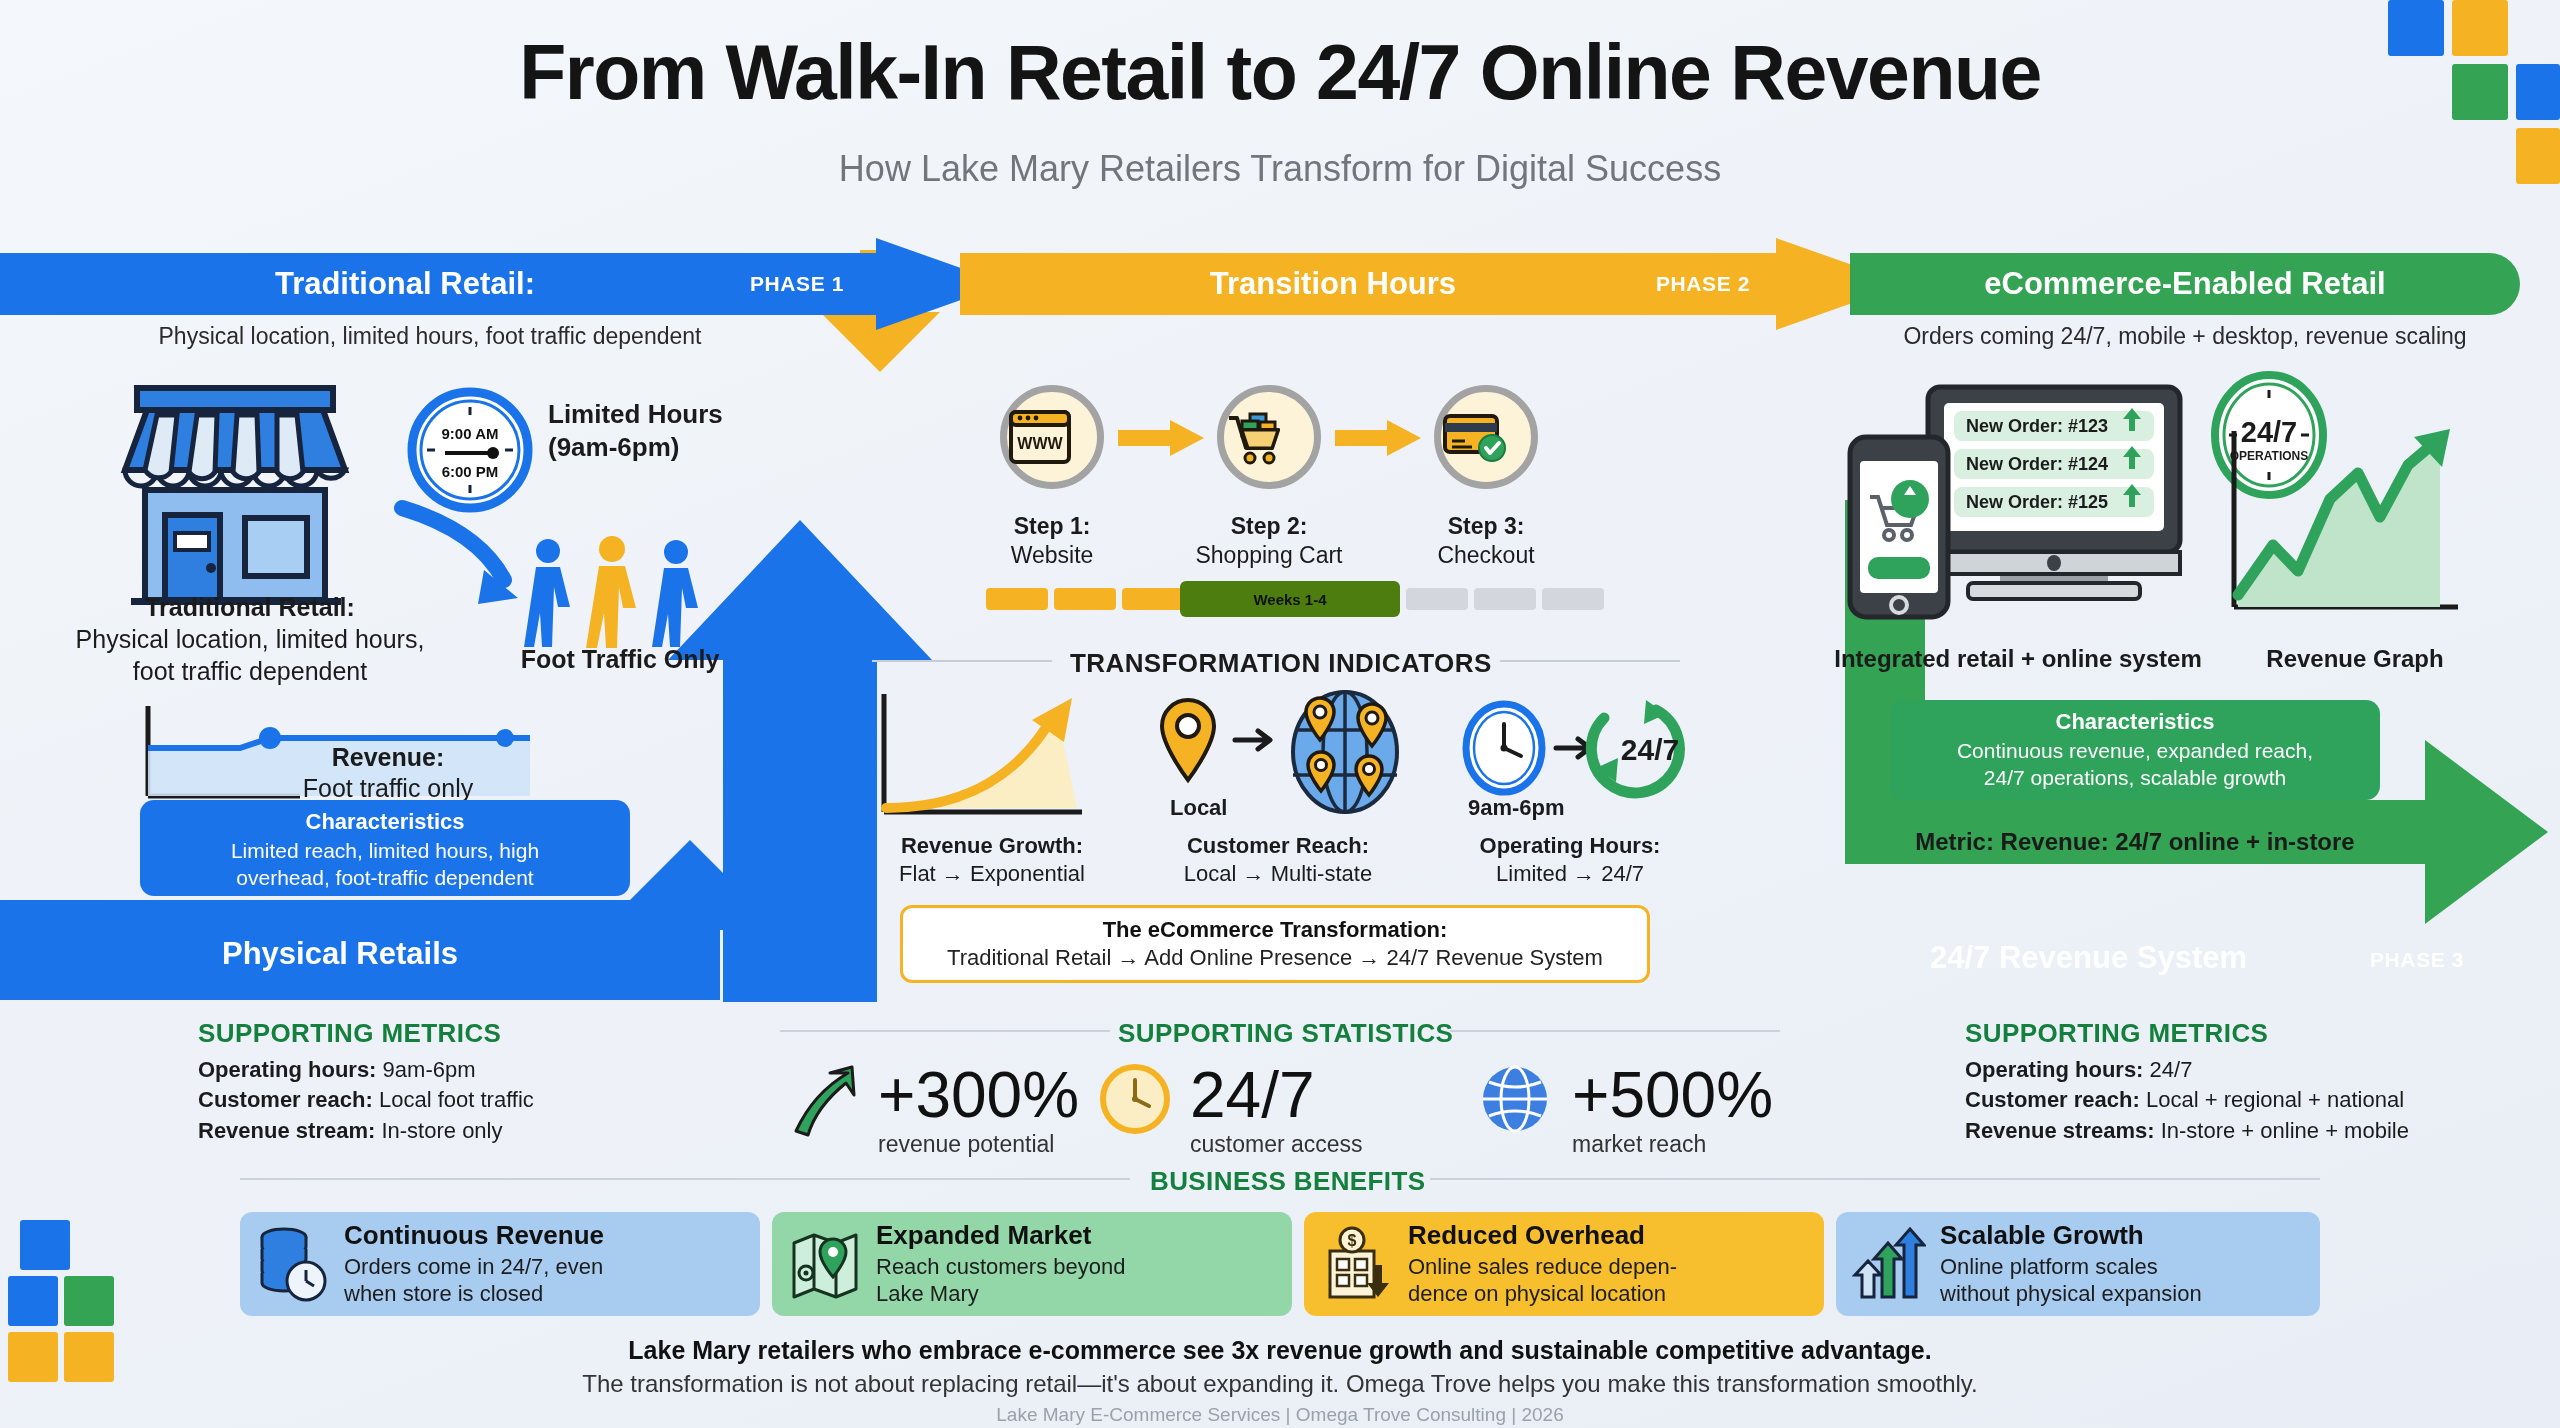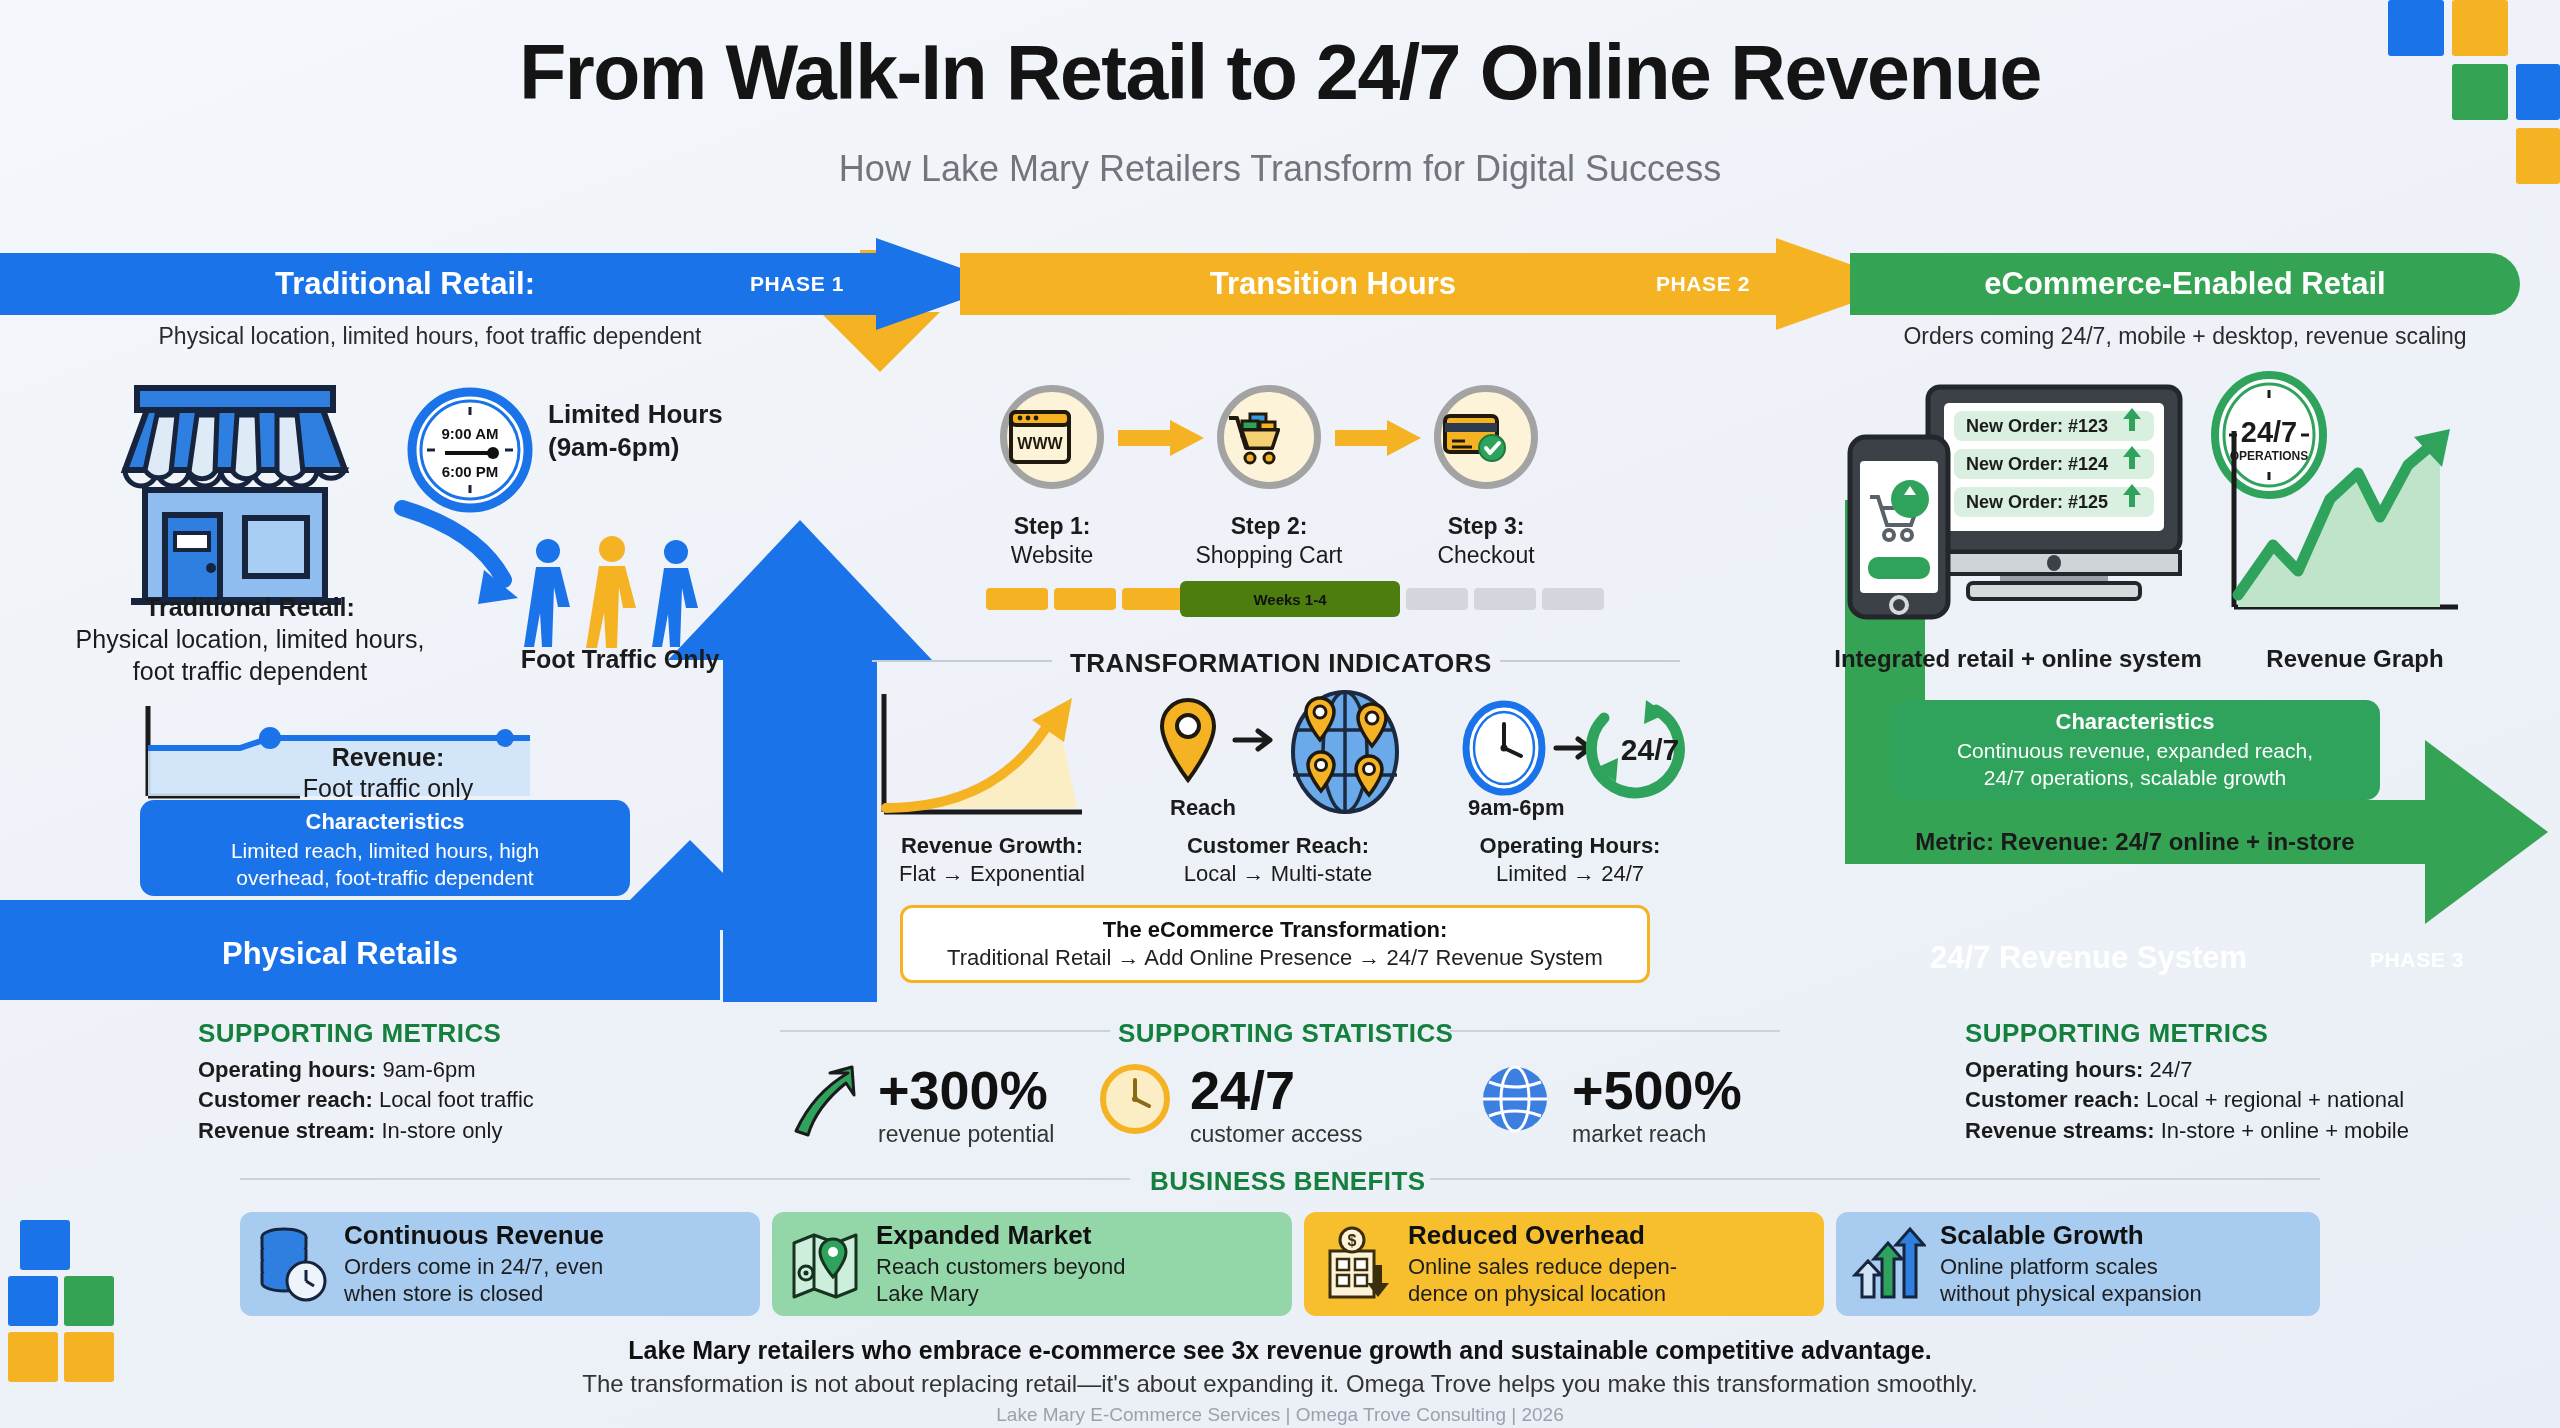--- a/index.html
+++ b/index.html
@@ -65,21 +65,21 @@
 
   
   .callout {
     position:absolute; background:#ffffff; border:3px solid #f5b324; border-radius:12px;
     text-align:center; padding:9px 18px;
   }
   .callout .t { font-size:22px; font-weight:800; color:#111; }
   .callout .s { font-size:22px; color:#222; margin-top:2px; }
 
   
-  .stat-num { font-size:54px; font-weight:700; color:#111; line-height:1; }
+  .stat-num { font-size:64px; font-weight:400; color:#111; line-height:1; }
   .stat-sub { font-size:23px; color:#333; margin-top:4px; }
 
   
   .benefit {
     position:absolute; height:104px; border-radius:12px; display:flex; align-items:center; padding:0 16px;
   }
   .benefit .bt { font-size:26px; font-weight:800; color:#111; }
   .benefit .bd { font-size:22px; color:#1d1d1d; line-height:1.22; margin-top:3px; }
 
   .footer1 { position:absolute; width:2560px; text-align:center; font-size:25px; font-weight:800; color:#111; }
@@ -357,21 +357,21 @@
     <line x1="44" y1="58" x2="61" y2="66" stroke="#1b1b1b" stroke-width="4" stroke-linecap="round"></line>
     <circle cx="44" cy="58" r="3.5" fill="#1b1b1b"></circle>
     <path d="M96 58 L128 58 M118 49 L130 58 L118 67" stroke="#1b1b1b" stroke-width="5" fill="none" stroke-linecap="round" stroke-linejoin="round"></path>
     <path d="M196 20 a44 44 0 1 1 -52 8" fill="none" stroke="#2fa35c" stroke-width="11" stroke-linecap="round"></path>
     <path d="M186 10 L206 24 L184 34 Z" fill="#2fa35c"></path>
     <path d="M156 92 L136 78 L158 68 Z" fill="#2fa35c"></path>
     <text x="190" y="70" text-anchor="middle" font-size="30" font-weight="800" fill="#1b1b1b" font-family="Liberation Sans">24/7</text>
   </svg>
 
   <div style="position:absolute;left:916px;top:790px;font-size:21px;font-weight:700;"></div>
-  <div style="position:absolute;left:1170px;top:795px;font-size:22px;font-weight:600;">Reach</div>
+  <div style="position:absolute;left:1170px;top:795px;font-size:22px;font-weight:600;">Local</div>
   <div style="position:absolute;left:1468px;top:795px;font-size:22px;font-weight:600;">9am-6pm</div>
 
   <div class="ind-cap" style="left:862px;top:832px;">
     <b>Revenue Growth:</b><br>
     <span>Flat → Exponential</span>
   </div>
   <div class="ind-cap" style="left:1148px;top:832px;">
     <b>Customer Reach:</b><br>
     <span>Local → Multi-state</span>
   </div>

